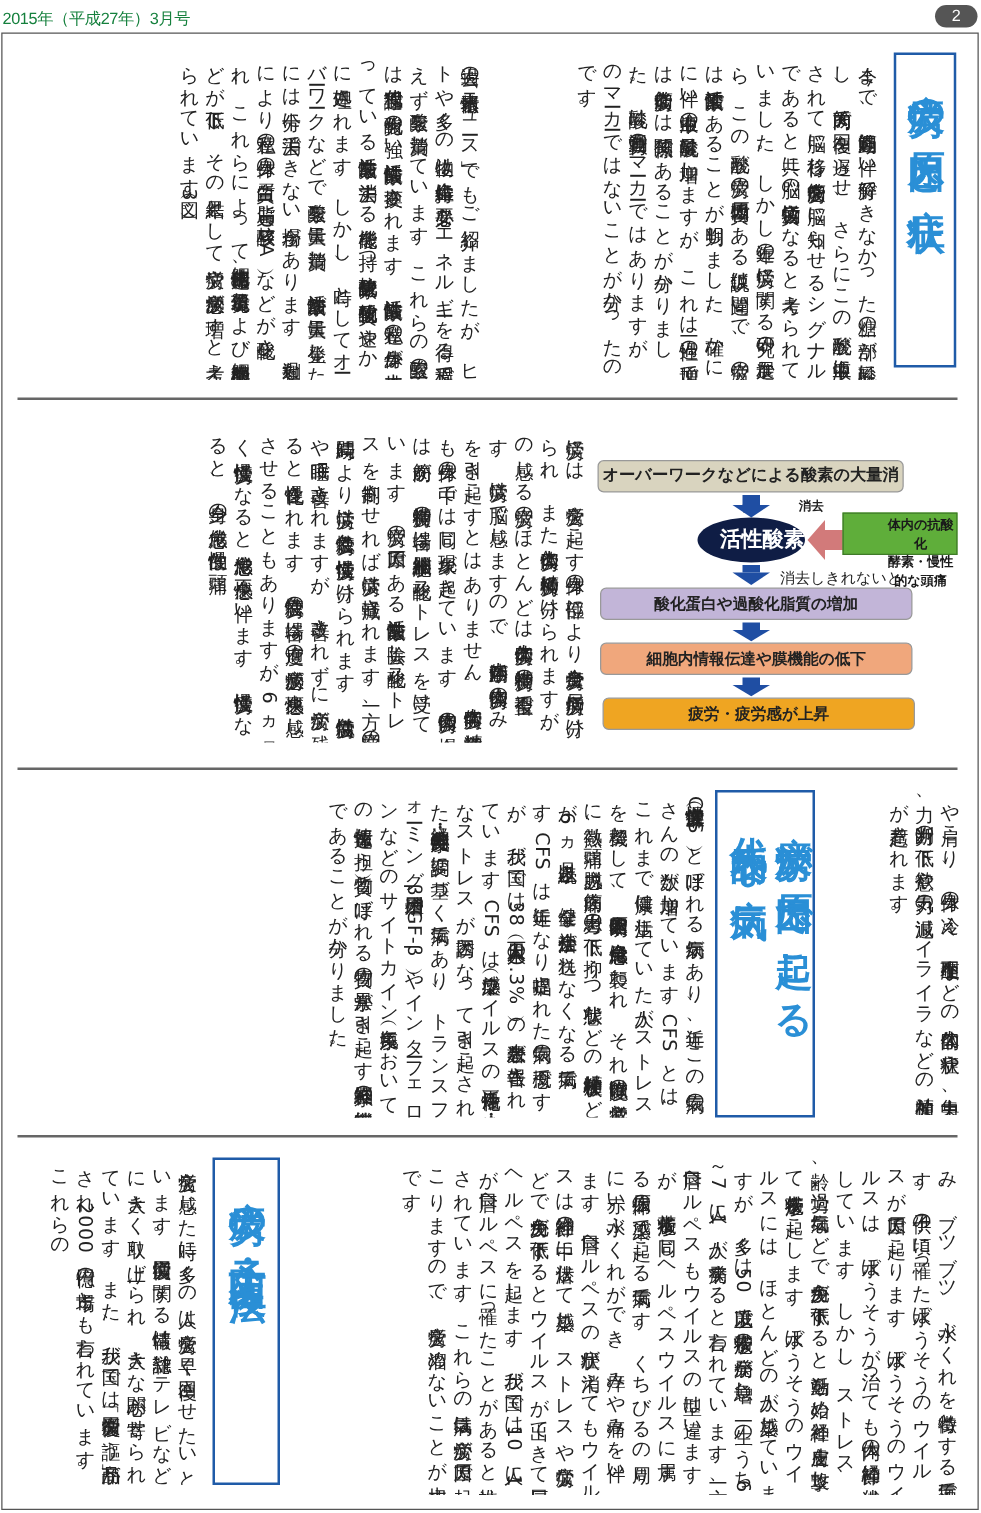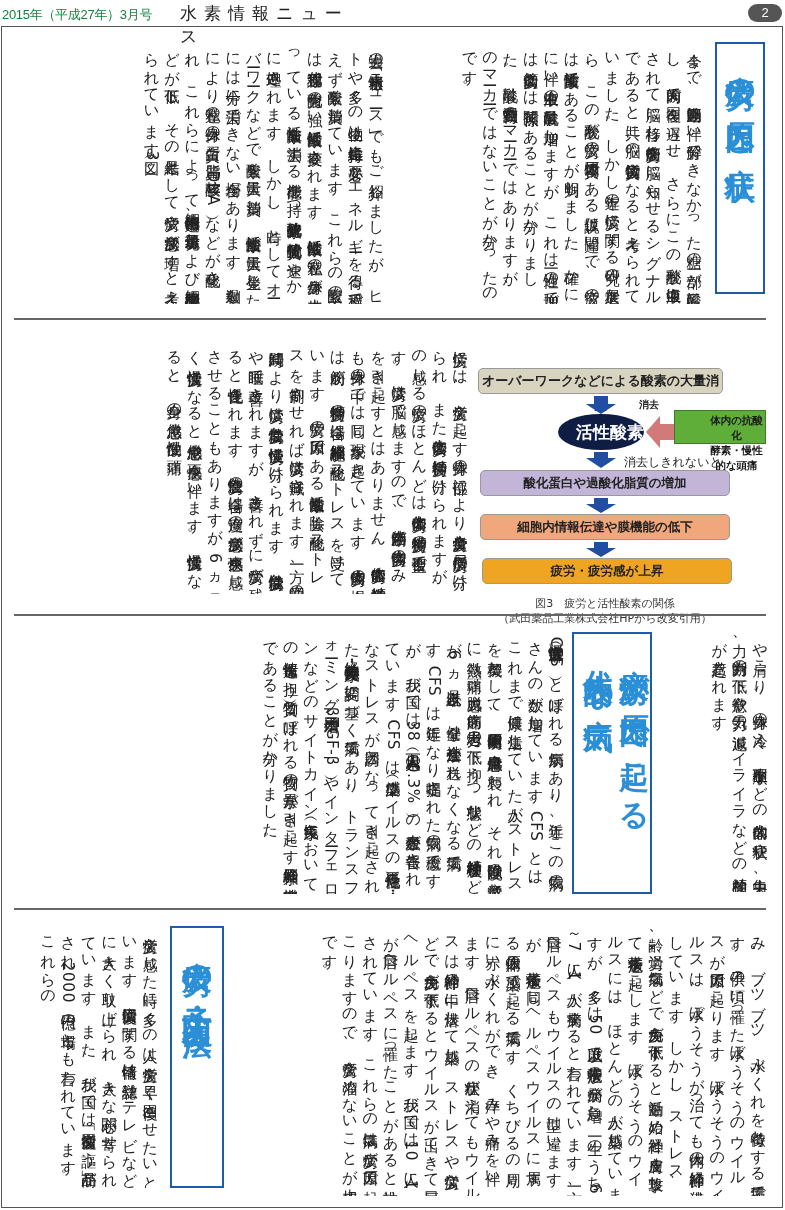--- a/index.html
+++ b/index.html
@@ -50,21 +50,20 @@
   .fig-box { position: absolute; border-radius: 5px; text-align: center; font-weight: bold; font-size: 12.5px; color: #222; border: 1px solid #999; }
   .fig-arrow { position: absolute; width: 0; height: 0; }
   .fig-arrow-shaft { position: absolute; background: #1f4ea3; }
   .fig-caption { position: absolute; left: 0; width: 290px; text-align: center; font-size: 11px; color: #333; line-height: 15px; }
 </style>
 </head>
 <body>
 
 <div class="header">
   <span class="issue">2015年（平成27年）3月号</span>
-  <span class="masthead">水素情報ニュース</span>
   <span class="page-badge">2</span>
 </div>
 
 <div class="frame"></div>
 
 <div>
   <div class="headline-box" style="left:715px; top:42px; width:50px; height:252px;"></div>
   <div class="headline" style="left:722px; top:52px; height:240px;">疲労の原因と症状</div>
 
   <div class="vtext" style="left:392px; top:42px; width:312px; height:262px;">今まで、筋肉運動に伴い分解できなかった糖の一部が乳酸に変化し、筋肉内で回復を遅らせ、さらにこの乳酸が血液中に放出されて脳に移行し筋肉疲労を脳に知らせるシグナルであると共に脳の疲労物質になると考えられていました。しかし近年の疲労に関する研究の進展から、この乳酸が疲労の原因物質である仮説は間違いで、疲労の原因物質は活性酸素であることが判明しました。確かに筋肉運動に伴い血液中の乳酸量は増加しますが、これは一過性の増加で乳酸は筋肉疲労とは無関係であることが分かりました。乳酸は運動負荷のマーカーではありますが、疲労のマーカーではないことが分かったのです。</div>
@@ -113,24 +112,20 @@
       <span>細胞内情報伝達や膜機能の低下</span>
     </div>
 
     <div class="fig-arrow-shaft" style="left:118px; top:174px; width:14px; height:6px;"></div>
     <div class="fig-arrow" style="left:110px; top:180px; border-left:15px solid transparent; border-right:15px solid transparent; border-top:9px solid #1f4ea3;"></div>
 
     <div class="fig-box" style="left:6px; top:190px; width:250px; height:26px; line-height:24px; background:#efa522;">
       <span>疲労・疲労感が上昇</span>
     </div>
 
-    <div class="fig-caption" style="top:228px; left:-16px;">
-      <div>図3　疲労と活性酸素の関係</div>
-      <div>（武田薬品工業株式会社HPから改変引用）</div>
-    </div>
   </div>
 </div>
 
 <div class="rule" style="top:614px;"></div>
 
 <div>
   <div class="vtext" style="left:690px; top:632px; width:80px; height:260px;">や肩こり、身体の冷え、生理不順などの肉体的な症状や、集中力、思考力、判断力の低下、意欲や気力の減退、イライラなどの精神的な症状が惹起されます。</div>
 
   <div class="headline-box" style="left:572px; top:632px; width:80px; height:262px;"></div>
   <div class="headline" style="left:580px; top:646px; height:245px;">疲労が原因で起こる

